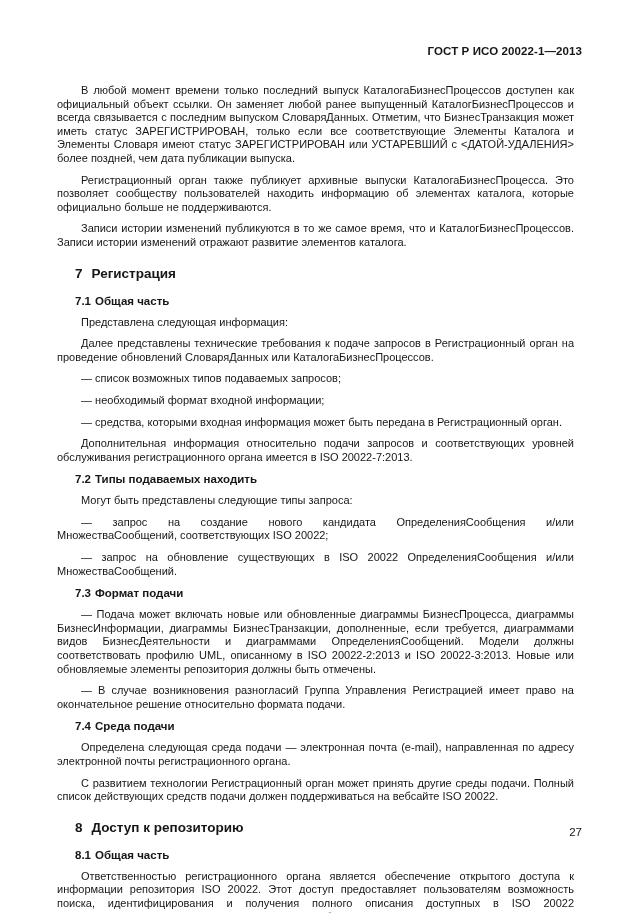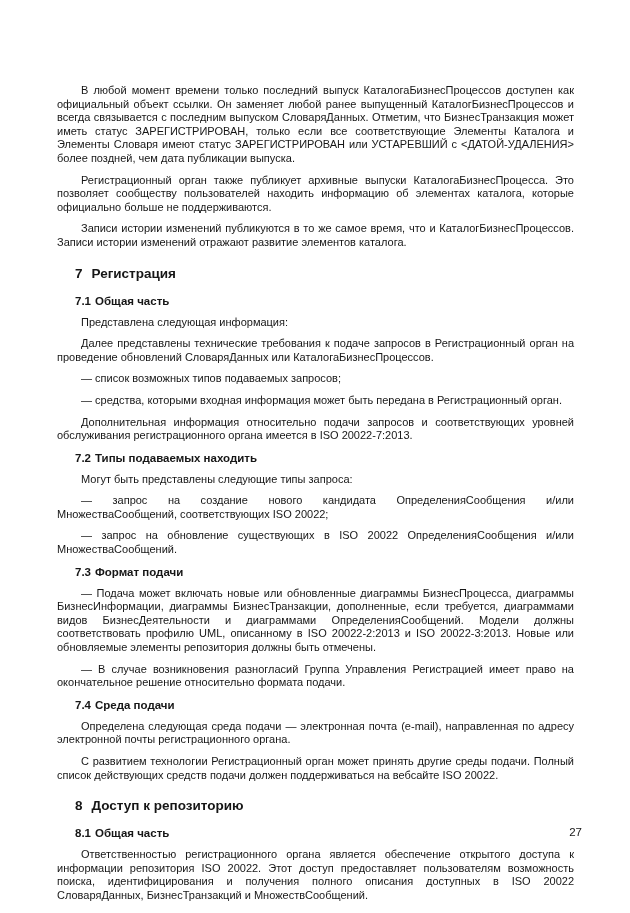--- a/index.html
+++ b/index.html
@@ -56,34 +56,36 @@
     top: 826px;
     right: 48px;
     font-size: 11.5px;
   }
 </style>
 </head>
 <body>
 
 <div class="page">
 
+  <div class="running-head">ГОСТ Р ИСО 20022-1—2013</div>
 
   <div class="body-col">
 
     <p class="para">В любой момент времени только последний выпуск КаталогаБизнесПроцессов доступен как официальный объект ссылки. Он заменяет любой ранее выпущенный КаталогБизнесПроцессов и всегда связывается с последним выпуском СловаряДанных. Отметим, что БизнесТранзакция может иметь статус ЗАРЕГИСТРИРОВАН, только если все соответствующие Элементы Каталога и Элементы Словаря имеют статус ЗАРЕГИСТРИРОВАН или УСТАРЕВШИЙ с &lt;ДАТОЙ-УДАЛЕНИЯ&gt; более поздней, чем дата публикации выпуска.</p>
     <p class="para">Регистрационный орган также публикует архивные выпуски КаталогаБизнесПроцесса. Это позволяет сообществу пользователей находить информацию об элементах каталога, которые официально больше не поддерживаются.</p>
     <p class="para">Записи истории изменений публикуются в то же самое время, что и КаталогБизнесПроцессов. Записи истории изменений отражают развитие элементов каталога.</p>
 
     <div class="sec-head"><span class="num">7</span><span>Регистрация</span></div>
 
     <div class="sub-head"><span class="num">7.1</span><span>Общая часть</span></div>
 
     <p class="para">Представлена следующая информация:</p>
     <p class="para">Далее представлены технические требования к подаче запросов в Регистрационный орган на проведение обновлений СловаряДанных или КаталогаБизнесПроцессов.</p>
     <p class="list-item">— список возможных типов подаваемых запросов;</p>
+    <p class="list-item">— необходимый формат входной информации;</p>
     <p class="list-item">— средства, которыми входная информация может быть передана в Регистрационный орган.</p>
     <p class="para">Дополнительная информация относительно подачи запросов и соответствующих уровней обслуживания регистрационного органа имеется в ISO 20022-7:2013.</p>
 
     <div class="sub-head"><span class="num">7.2</span><span>Типы подаваемых находить</span></div>
 
     <p class="para">Могут быть представлены следующие типы запроса:</p>
     <p class="list-item">— запрос на создание нового кандидата ОпределенияСообщения и/или МножестваСообщений, соответствующих ISO 20022;</p>
     <p class="list-item">— запрос на обновление существующих в ISO 20022 ОпределенияСообщения и/или МножестваСообщений.</p>
 
     <div class="sub-head"><span class="num">7.3</span><span>Формат подачи</span></div>

